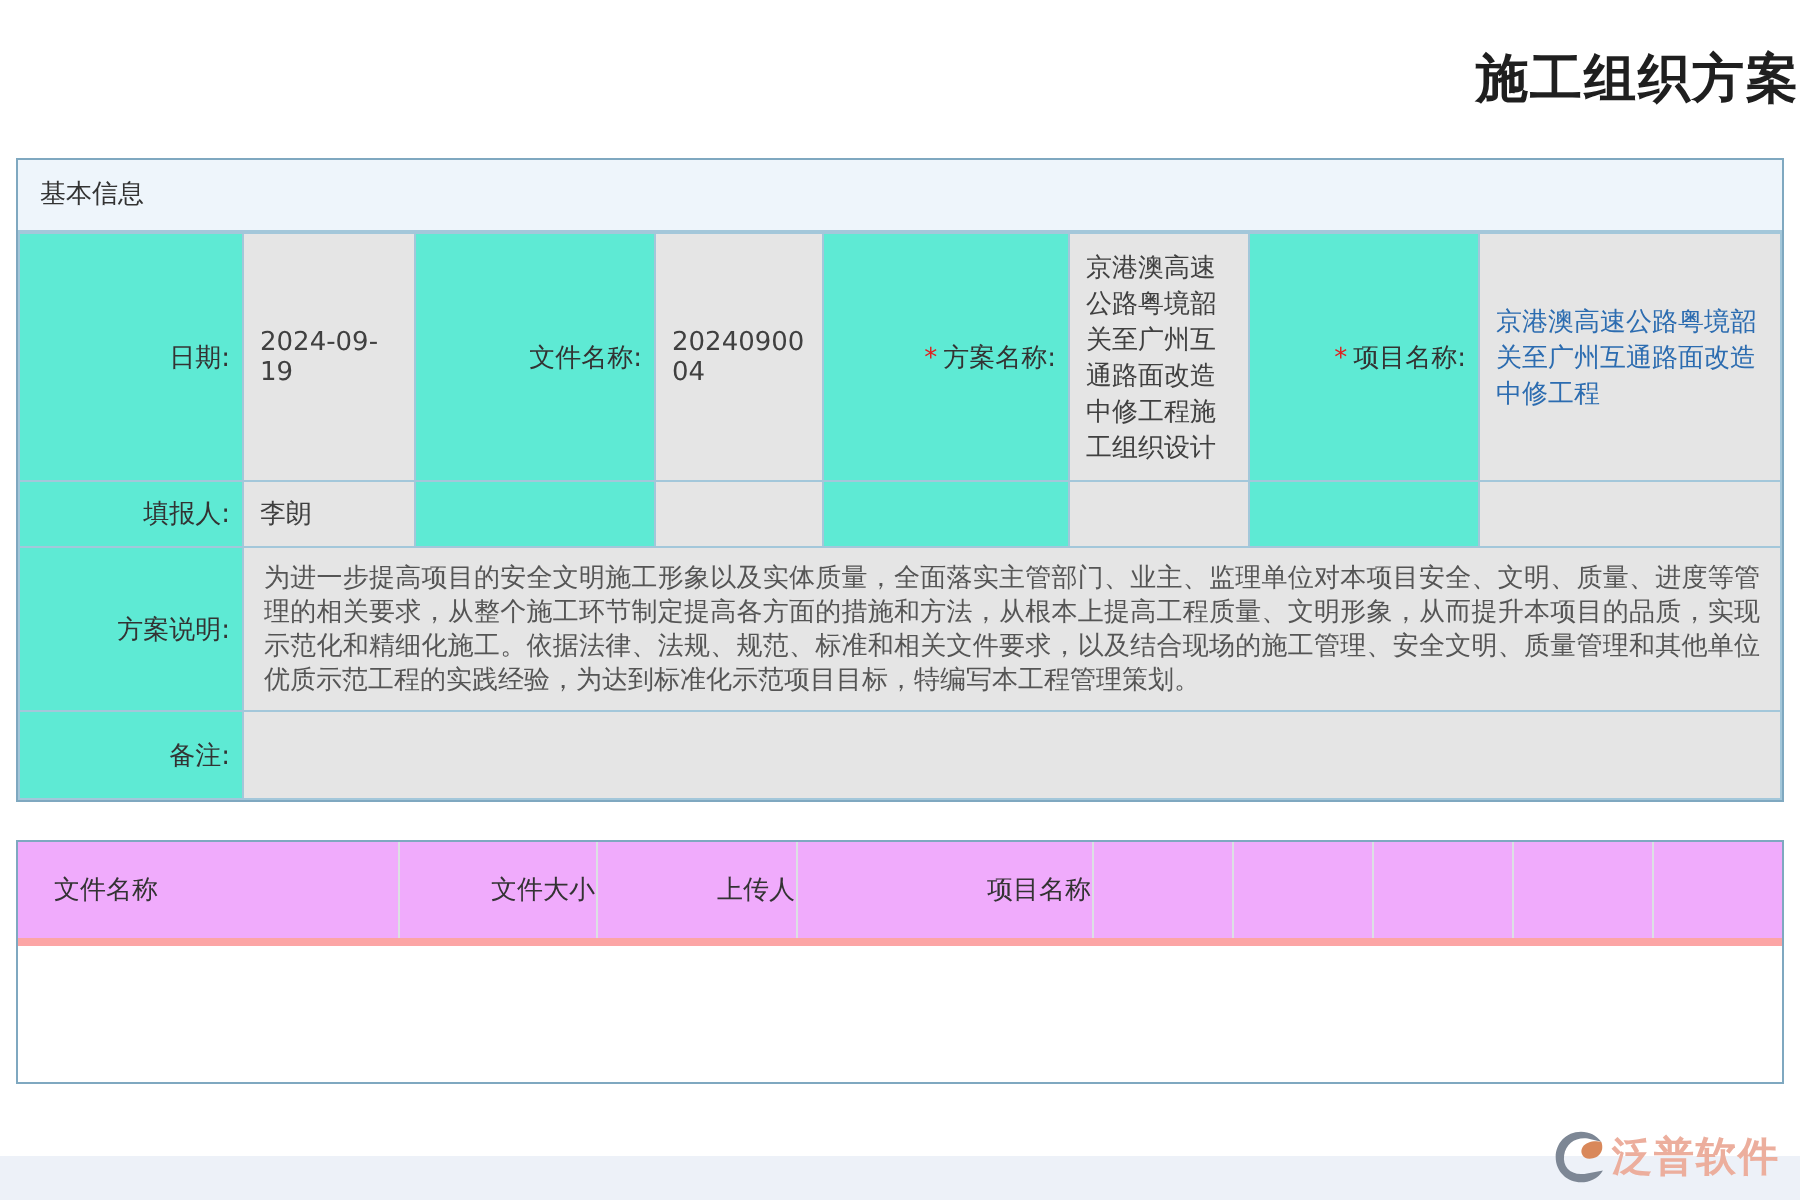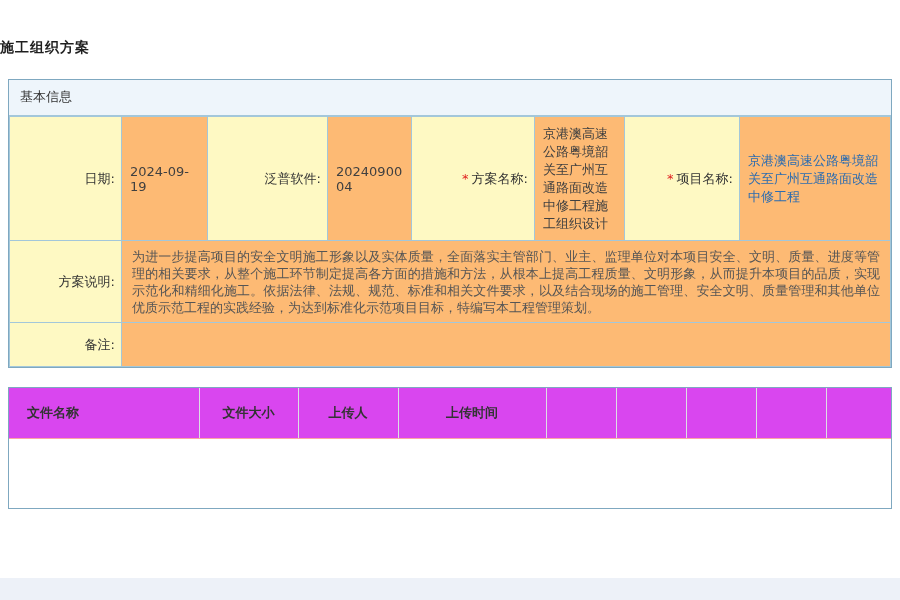--- a/index.html
+++ b/index.html
@@ -5,25 +5,25 @@
   * { margin:0; padding:0; box-sizing:border-box; }
   html,body { width:900px; height:600px; }
   body {
     font-family:"DejaVu Sans","Liberation Sans",sans-serif;
     background:#ffffff;
     color:#333;
     position:relative;
     overflow:hidden;
   }
   .page-title {
-    text-align:left;
-    font-size:14px;
+    text-align:right;
+    font-size:26px;
     font-weight:bold;
     color:#1f1f1f;
-    padding-top:39px;
+    padding-top:22px;
     letter-spacing:1px;
   }
 
   .panel {
     margin:12px 8px;
     border:1px solid #7fa8c0;
     background:#fff;
   }
   .panel-basic { margin-top:22px; }
   .panel-attach { margin-top:19px; }
@@ -42,27 +42,27 @@
     table-layout:fixed;
     font-size:13px;
   }
   table.info td {
     border:1px solid #a3c7da;
     vertical-align:middle;
     word-wrap:break-word;
     overflow-wrap:break-word;
   }
   table.info td.lbl {
-    background:#fef9c3;
+    background:#5eead4;
     text-align:right;
     padding:4px 6px 4px 4px;
     color:#333;
   }
   table.info td.val {
-    background:#fdba74;
+    background:#e5e5e5;
     text-align:left;
     padding:4px 8px;
     color:#404040;
   }
   td.break-all { word-break:break-all; }
   .req { color:#e02020; margin-right:3px; font-size:13px; }
   .row-date td   { height:124px; }
   .row-rep td    { height:33px; }
   .row-desc td   { height:82px; }
   .row-remark td { height:44px; }
@@ -78,30 +78,30 @@
     cursor:pointer;
   }
 
   table.attach {
     width:100%;
     border-collapse:collapse;
     table-layout:fixed;
     font-size:13px;
   }
   table.attach th {
-    font-weight:bold;
-    color:#333;
-    background:#d946ef;
+    font-weight:normal;
+    color:#333;
+    background:#f0abfc;
     border-left:1px solid #dcdfe3;
-    border-bottom:1px solid #fca5a5;
+    border-bottom:4px solid #fca5a5;
     height:50px;
     vertical-align:middle;
   }
   table.attach th:first-child { border-left:none; text-align:left; padding-left:18px; }
-  table.attach th.c { text-align:center; }
+  table.attach th.c { text-align:right; }
   table.attach td.empty-body {
     height:70px;
     background:#fff;
     border:none;
   }
 
   .footer-strip {
     position:absolute;
     left:0; bottom:0;
     width:900px; height:22px;
@@ -152,26 +152,36 @@
         <col style="width:84px">
       <col style="width:123px">
         <col style="width:90px">
       <col style="width:115px">
         <col>
     </colgroup>
     <tbody>
         <tr class="row-date">
       <td class="lbl">日期:</td>
       <td class="val">2024-09-19</td>
-      <td class="lbl">泛普软件:</td>
+      <td class="lbl">文件名称:</td>
       <td class="val break-all">2024090004</td>
       <td class="lbl"><span class="req">*</span><span>方案名称:</span></td>
       <td class="val">京港澳高速公路粤境韶关至广州互通路面改造中修工程施工组织设计</td>
       <td class="lbl"><span class="req">*</span><span>项目名称:</span></td>
       <td class="val"><a class="project-link">京港澳高速公路粤境韶关至广州互通路面改造中修工程</a></td>
+    </tr>
+    <tr class="row-rep">
+      <td class="lbl">填报人:</td>
+      <td class="val">李朗</td>
+      <td class="lbl"></td>
+      <td class="val"></td>
+      <td class="lbl"></td>
+      <td class="val"></td>
+      <td class="lbl"></td>
+      <td class="val"></td>
     </tr>
     <tr class="row-desc">
       <td class="lbl">方案说明:</td>
       <td class="val" colspan="7">
         <div class="desc-text">为进一步提高项目的安全文明施工形象以及实体质量，全面落实主管部门、业主、监理单位对本项目安全、文明、质量、进度等管理的相关要求，从整个施工环节制定提高各方面的措施和方法，从根本上提高工程质量、文明形象，从而提升本项目的品质，实现示范化和精细化施工。依据法律、法规、规范、标准和相关文件要求，以及结合现场的施工管理、安全文明、质量管理和其他单位优质示范工程的实践经验，为达到标准化示范项目目标，特编写本工程管理策划。</div>
       </td>
     </tr>
     <tr class="row-remark">
       <td class="lbl">备注:</td>
       <td class="val" colspan="7"></td>
@@ -191,30 +201,39 @@
         <col style="width:70px">
         <col style="width:70px">
         <col style="width:70px">
         <col>
     </colgroup>
     <tbody>
         <tr>
       <th>文件名称</th>
       <th class="c">文件大小</th>
       <th class="c">上传人</th>
-      <th class="c">上传时间</th>
+      <th class="c">项目名称</th>
       <th></th>
       <th></th>
       <th></th>
       <th></th>
       <th></th>
     </tr>
     <tr>
       <td class="empty-body" colspan="9"></td>
     </tr>
   </tbody>
     </table>
 </section>
 
 <div class="footer-strip"></div>
 
 <div class="brand">
+  <div class="brand-top">
+    <span style="display:inline-block;line-height:0;">
+      <svg width="27" height="27" viewBox="0 0 32 32">
+        <path d="M16 1 C7 1 1 8 1 16 C1 25 8 31 16 31 C21 31 26 29 29 24 L18 26 C10 27 5 22 6 15 C7 8 13 4 20 5 L28 7 C25 3 21 1 16 1 Z" fill="#7d8795"></path>
+        <path d="M28 7 C30 12 27 17 21 17 C17 17 15 13 17 10 C19 7 24 6 28 7 Z" fill="#d9885a"></path>
+      </svg>
+    </span>
+    <span class="brand-name">泛普软件</span>
+  </div>
 </div>
 
 </body></html>

